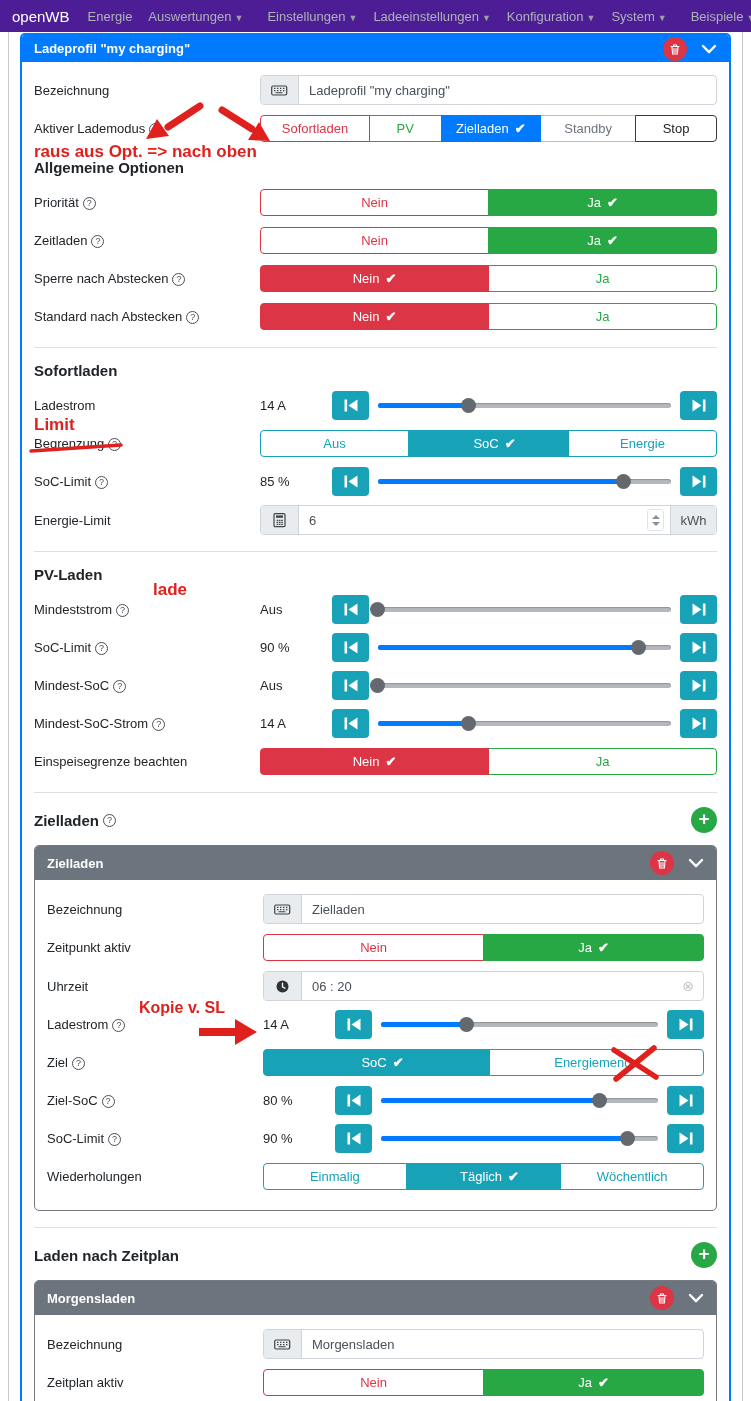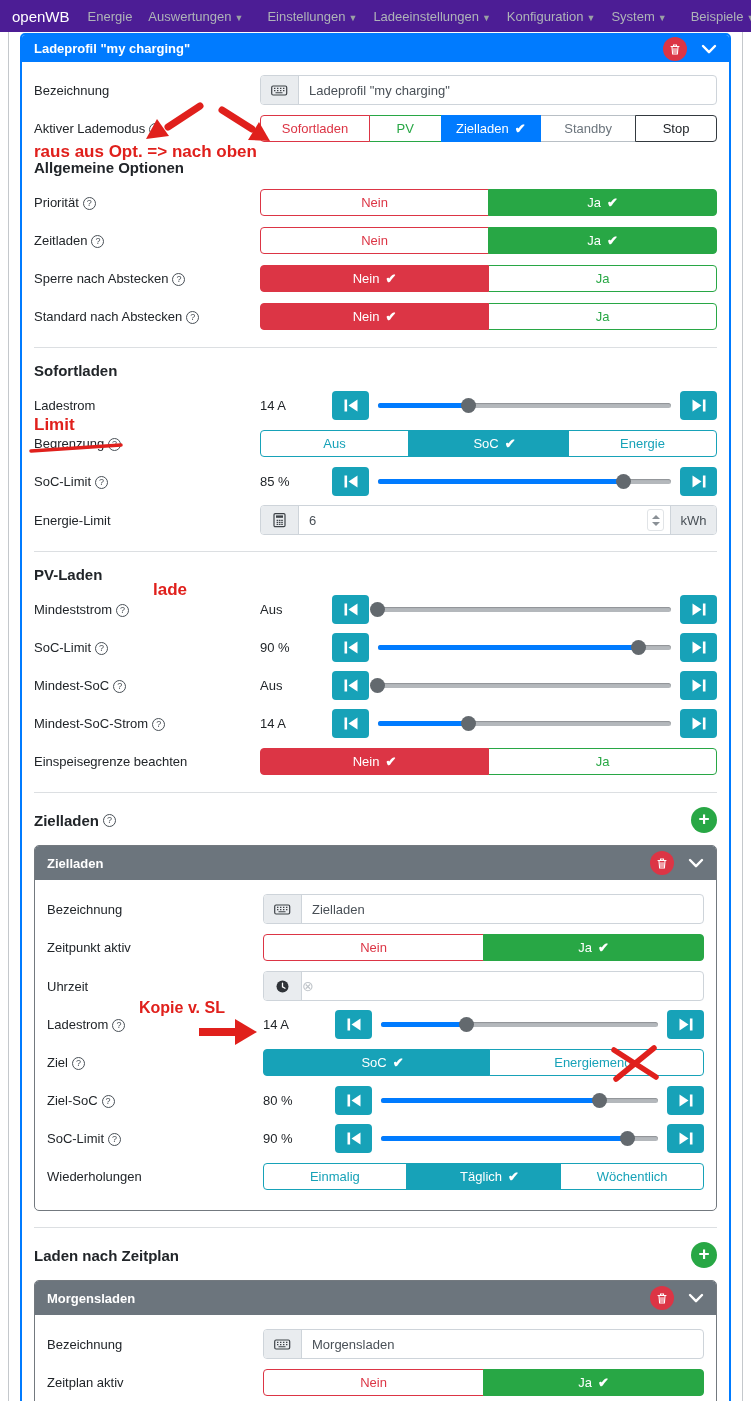--- a/index.html
+++ b/index.html
@@ -505,20 +505,21 @@
 
           <div class="frow">
             <div class="lbl"><span>Uhrzeit</span></div>
             <div class="ctl">
               <div class="igroup">
                 <span class="iaddon">
                     <svg width="13" height="13">
                       <use href="#i-clock"></use>
                     </svg>
                   </span>
+                <input class="ifield" value="06 : 20" style="">
                 <span class="clear-x">⊗</span>
               </div>
             </div>
           </div>
 
           <div class="frow">
             <div class="lbl">
               <span>Ladestrom</span><span class="help">?</span>
               <div class="ann ann-16" style="left:92px; top:-18px;">Kopie v. SL</div>
               <svg class="ann-svg" style="left:152px; top:0;" width="58" height="30" viewBox="0 0 58 30">

